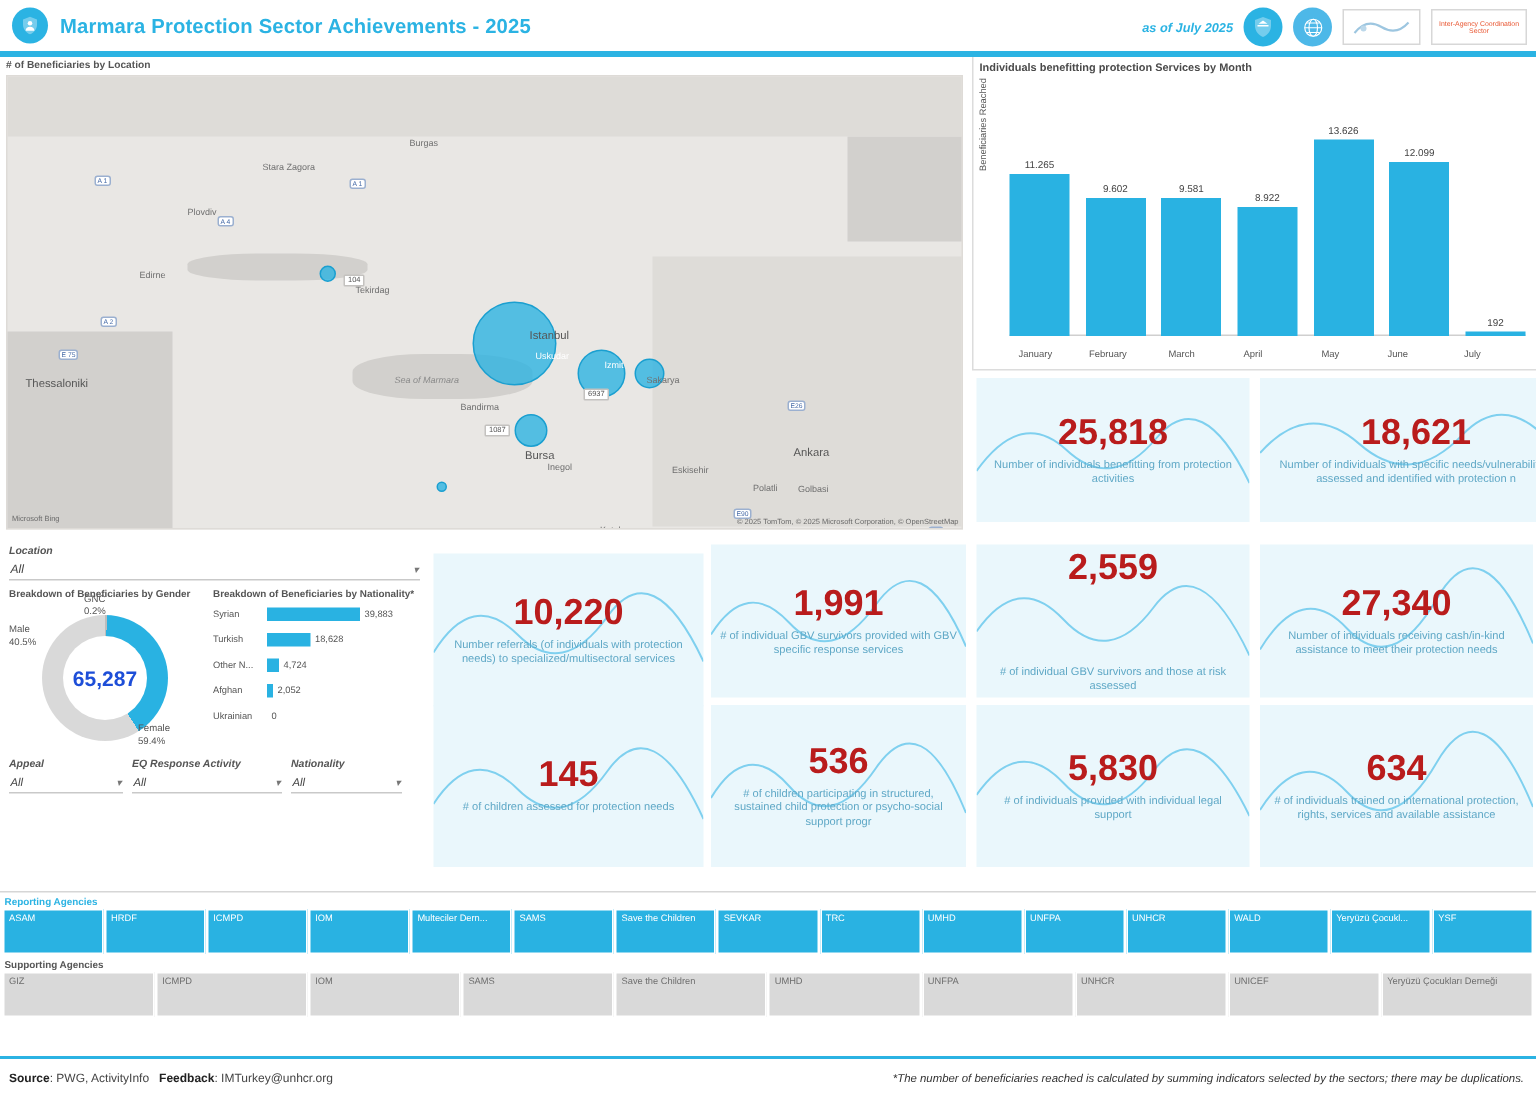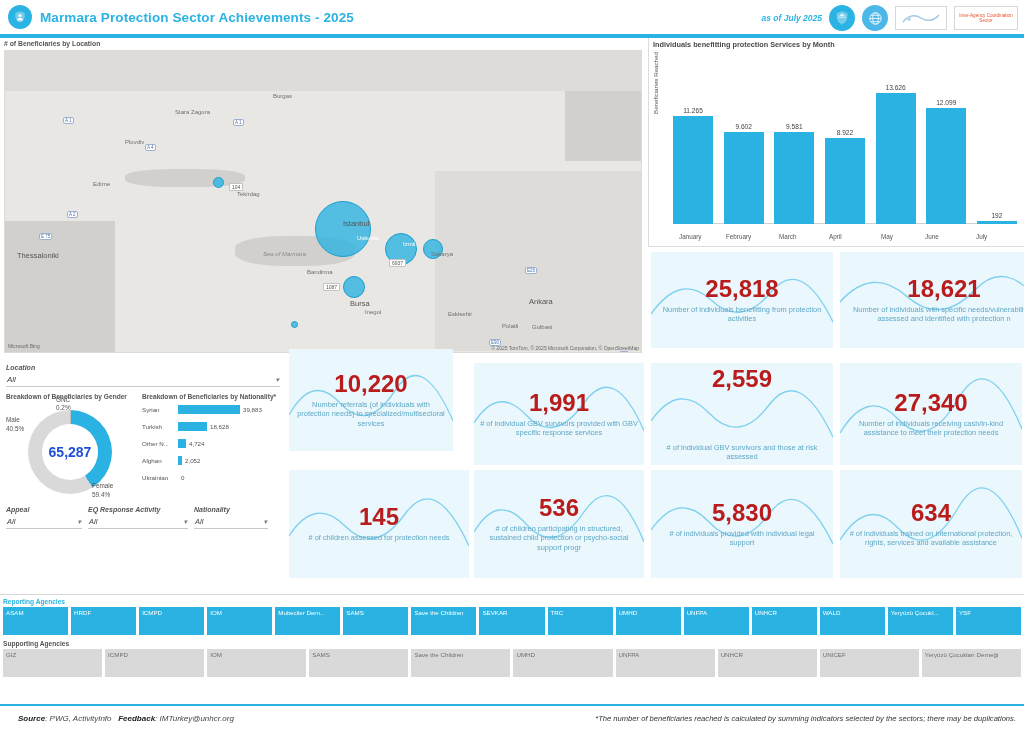--- a/index.html
+++ b/index.html
@@ -178,21 +178,21 @@
     font-size:6.2px; padding:2px 3px; border:1px solid #fff;
   }
   .ag-cell.grey { background:#d9d9d9; color:#6e6e6e; }
   .sep { height:1px; background:#d6d6d6; margin:4px 0 2px 0;}
 
   
   .footer {
     position:absolute; left:0; bottom:0; width:1024px; height:26px;
     border-top:2px solid #2bb3e3; display:flex; align-items:center;
   }
-  .footer-left { font-size:8px; font-style:italic; color:#444; padding-left:18px; }
+  .footer-left { font-size:8px; color:#444; padding-left:6px; }
   .footer-left b { color:#222; }
   .footer-right {
     position:absolute; right:8px; font-size:7.6px; font-style:italic; color:#333;
   }
   .topline { position:absolute; left:0; top:36px; width:1024px; height:2px; background:#2bb3e3; }
 </style>
 </head>
 <body>
 
 <div class="header">
@@ -261,21 +261,21 @@
 
     <div class="map-pill" style="left:224px;top:132px;">104</div>
     <div class="map-pill" style="left:318px;top:232px;">1087</div>
     <div class="map-pill" style="left:384px;top:208px;">6937</div>
 
     <div class="map-label" style="left:170px;top:58px;">Stara Zagora</div>
     <div class="map-label" style="left:268px;top:42px;">Burgas</div>
     <div class="map-label" style="left:120px;top:88px;">Plovdiv</div>
     <div class="map-label" style="left:88px;top:130px;">Edirne</div>
     <div class="map-label" style="left:232px;top:140px;">Tekirdag</div>
-    <div class="map-label big" style="left:320px;top:168px;padding-left:18px;">Istanbul</div>
+    <div class="map-label big" style="left:330px;top:168px;padding-left:18px;">Istanbul</div>
     <div class="map-label" style="left:426px;top:200px;">Sakarya</div>
     <div class="map-label big" style="left:345px;top:248px;">Bursa</div>
     <div class="map-label" style="left:360px;top:258px;">Inegol</div>
     <div class="map-label" style="left:302px;top:218px;">Bandirma</div>
     <div class="map-label" style="left:258px;top:200px;font-style:italic;color:#8a8a8a;">Sea of Marmara</div>
     <div class="map-label big" style="left:524px;top:246px;">Ankara</div>
     <div class="map-label" style="left:443px;top:260px;">Eskisehir</div>
     <div class="map-label" style="left:395px;top:300px;">Kutahya</div>
     <div class="map-label" style="left:497px;top:272px;">Polatli</div>
     <div class="map-label" style="left:527px;top:273px;">Golbasi</div>
@@ -424,21 +424,21 @@
   <div class="lbl">Number of individuals benefitting from protection activities</div>
 </div>
 <div class="kpi" style="left:840px;top:252px;width:208px;height:96px;">
   <svg viewBox="0 0 182 96" preserveAspectRatio="none">
       <path d="M0 50 Q28 14 58 44 T118 38 T182 62" stroke="#7fd0ef" fill="none" stroke-width="1.3"></path>
     </svg>
   <div class="num">18,621</div>
   <div class="lbl">Number of individuals with specific needs/vulnerabilities assessed and identified with protection n</div>
 </div>
 
-<div class="kpi" style="left:289px;top:349px;width:164px;height:102px;">
+<div class="kpi" style="left:289px;top:369px;width:180px;height:102px;">
   <svg viewBox="0 0 180 102" preserveAspectRatio="none">
       <path d="M0 66 Q26 24 56 54 T116 42 T180 72" stroke="#7fd0ef" fill="none" stroke-width="1.3"></path>
     </svg>
   <div class="num">10,220</div>
   <div class="lbl">Number referrals (of individuals with protection needs) to specialized/multisectoral services</div>
 </div>
 <div class="kpi" style="left:474px;top:363px;width:170px;height:102px;">
   <svg viewBox="0 0 170 102" preserveAspectRatio="none">
       <path d="M0 60 Q24 22 52 52 T110 40 T170 68" stroke="#7fd0ef" fill="none" stroke-width="1.3"></path>
     </svg>

